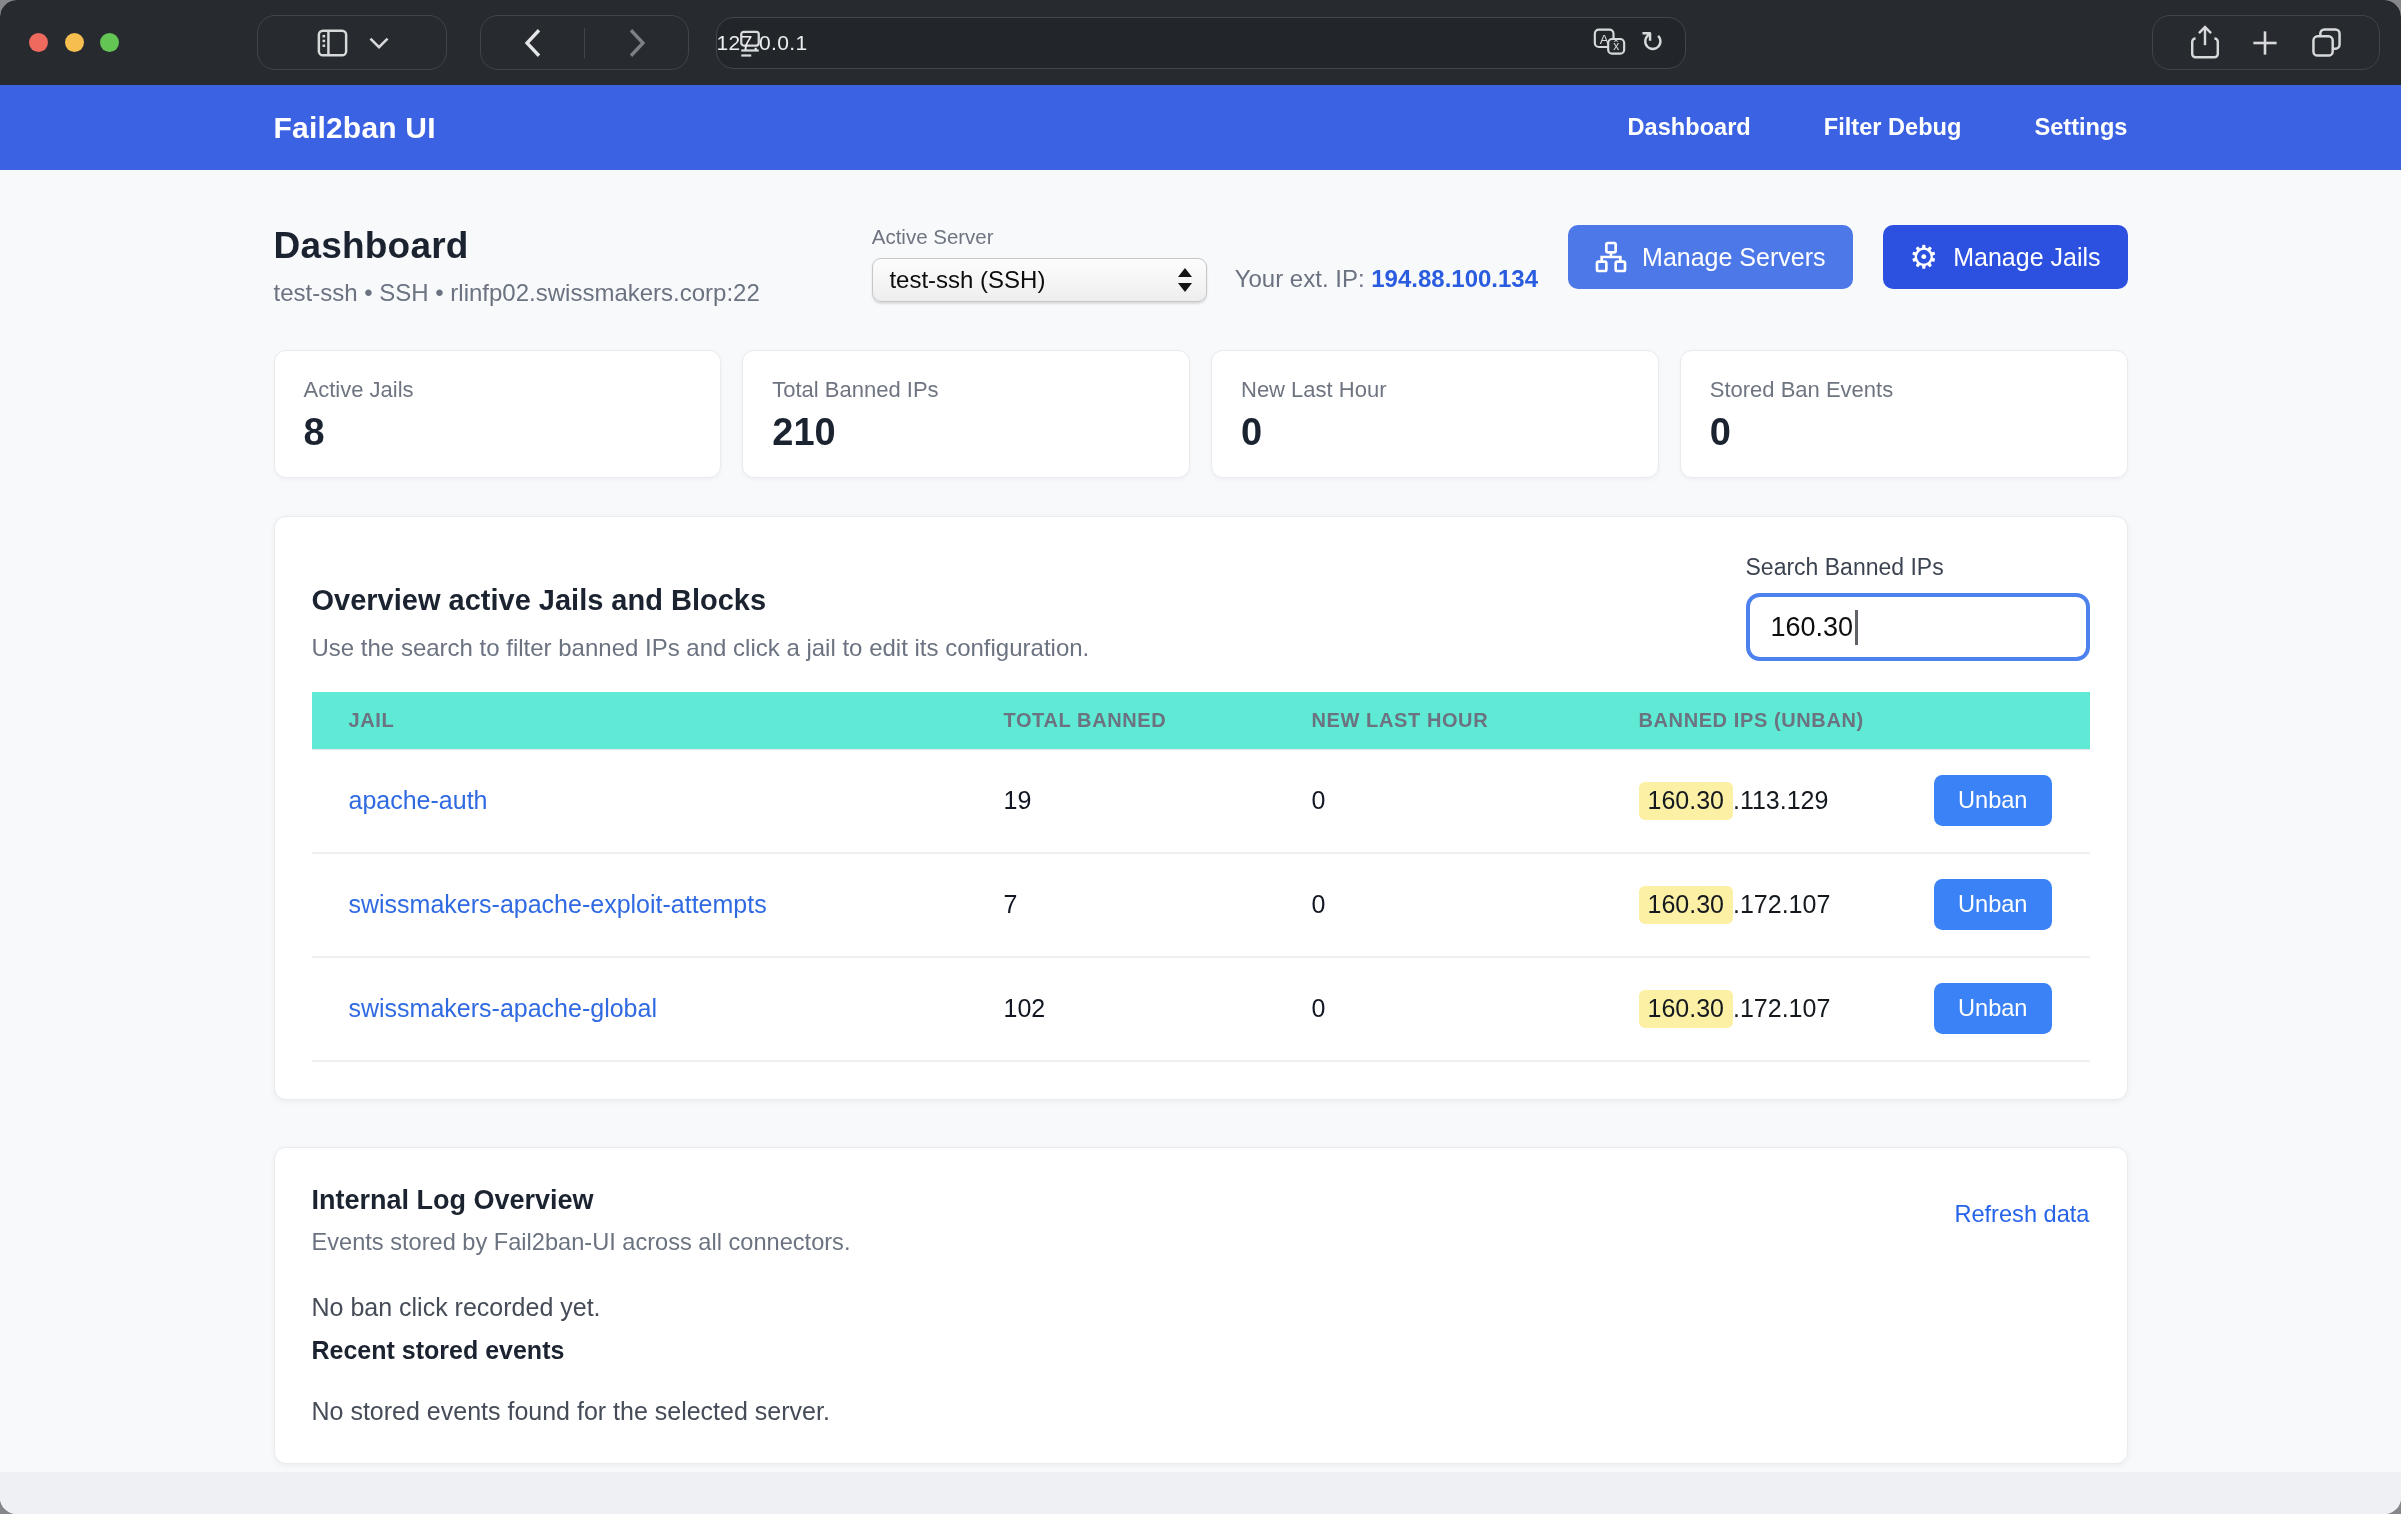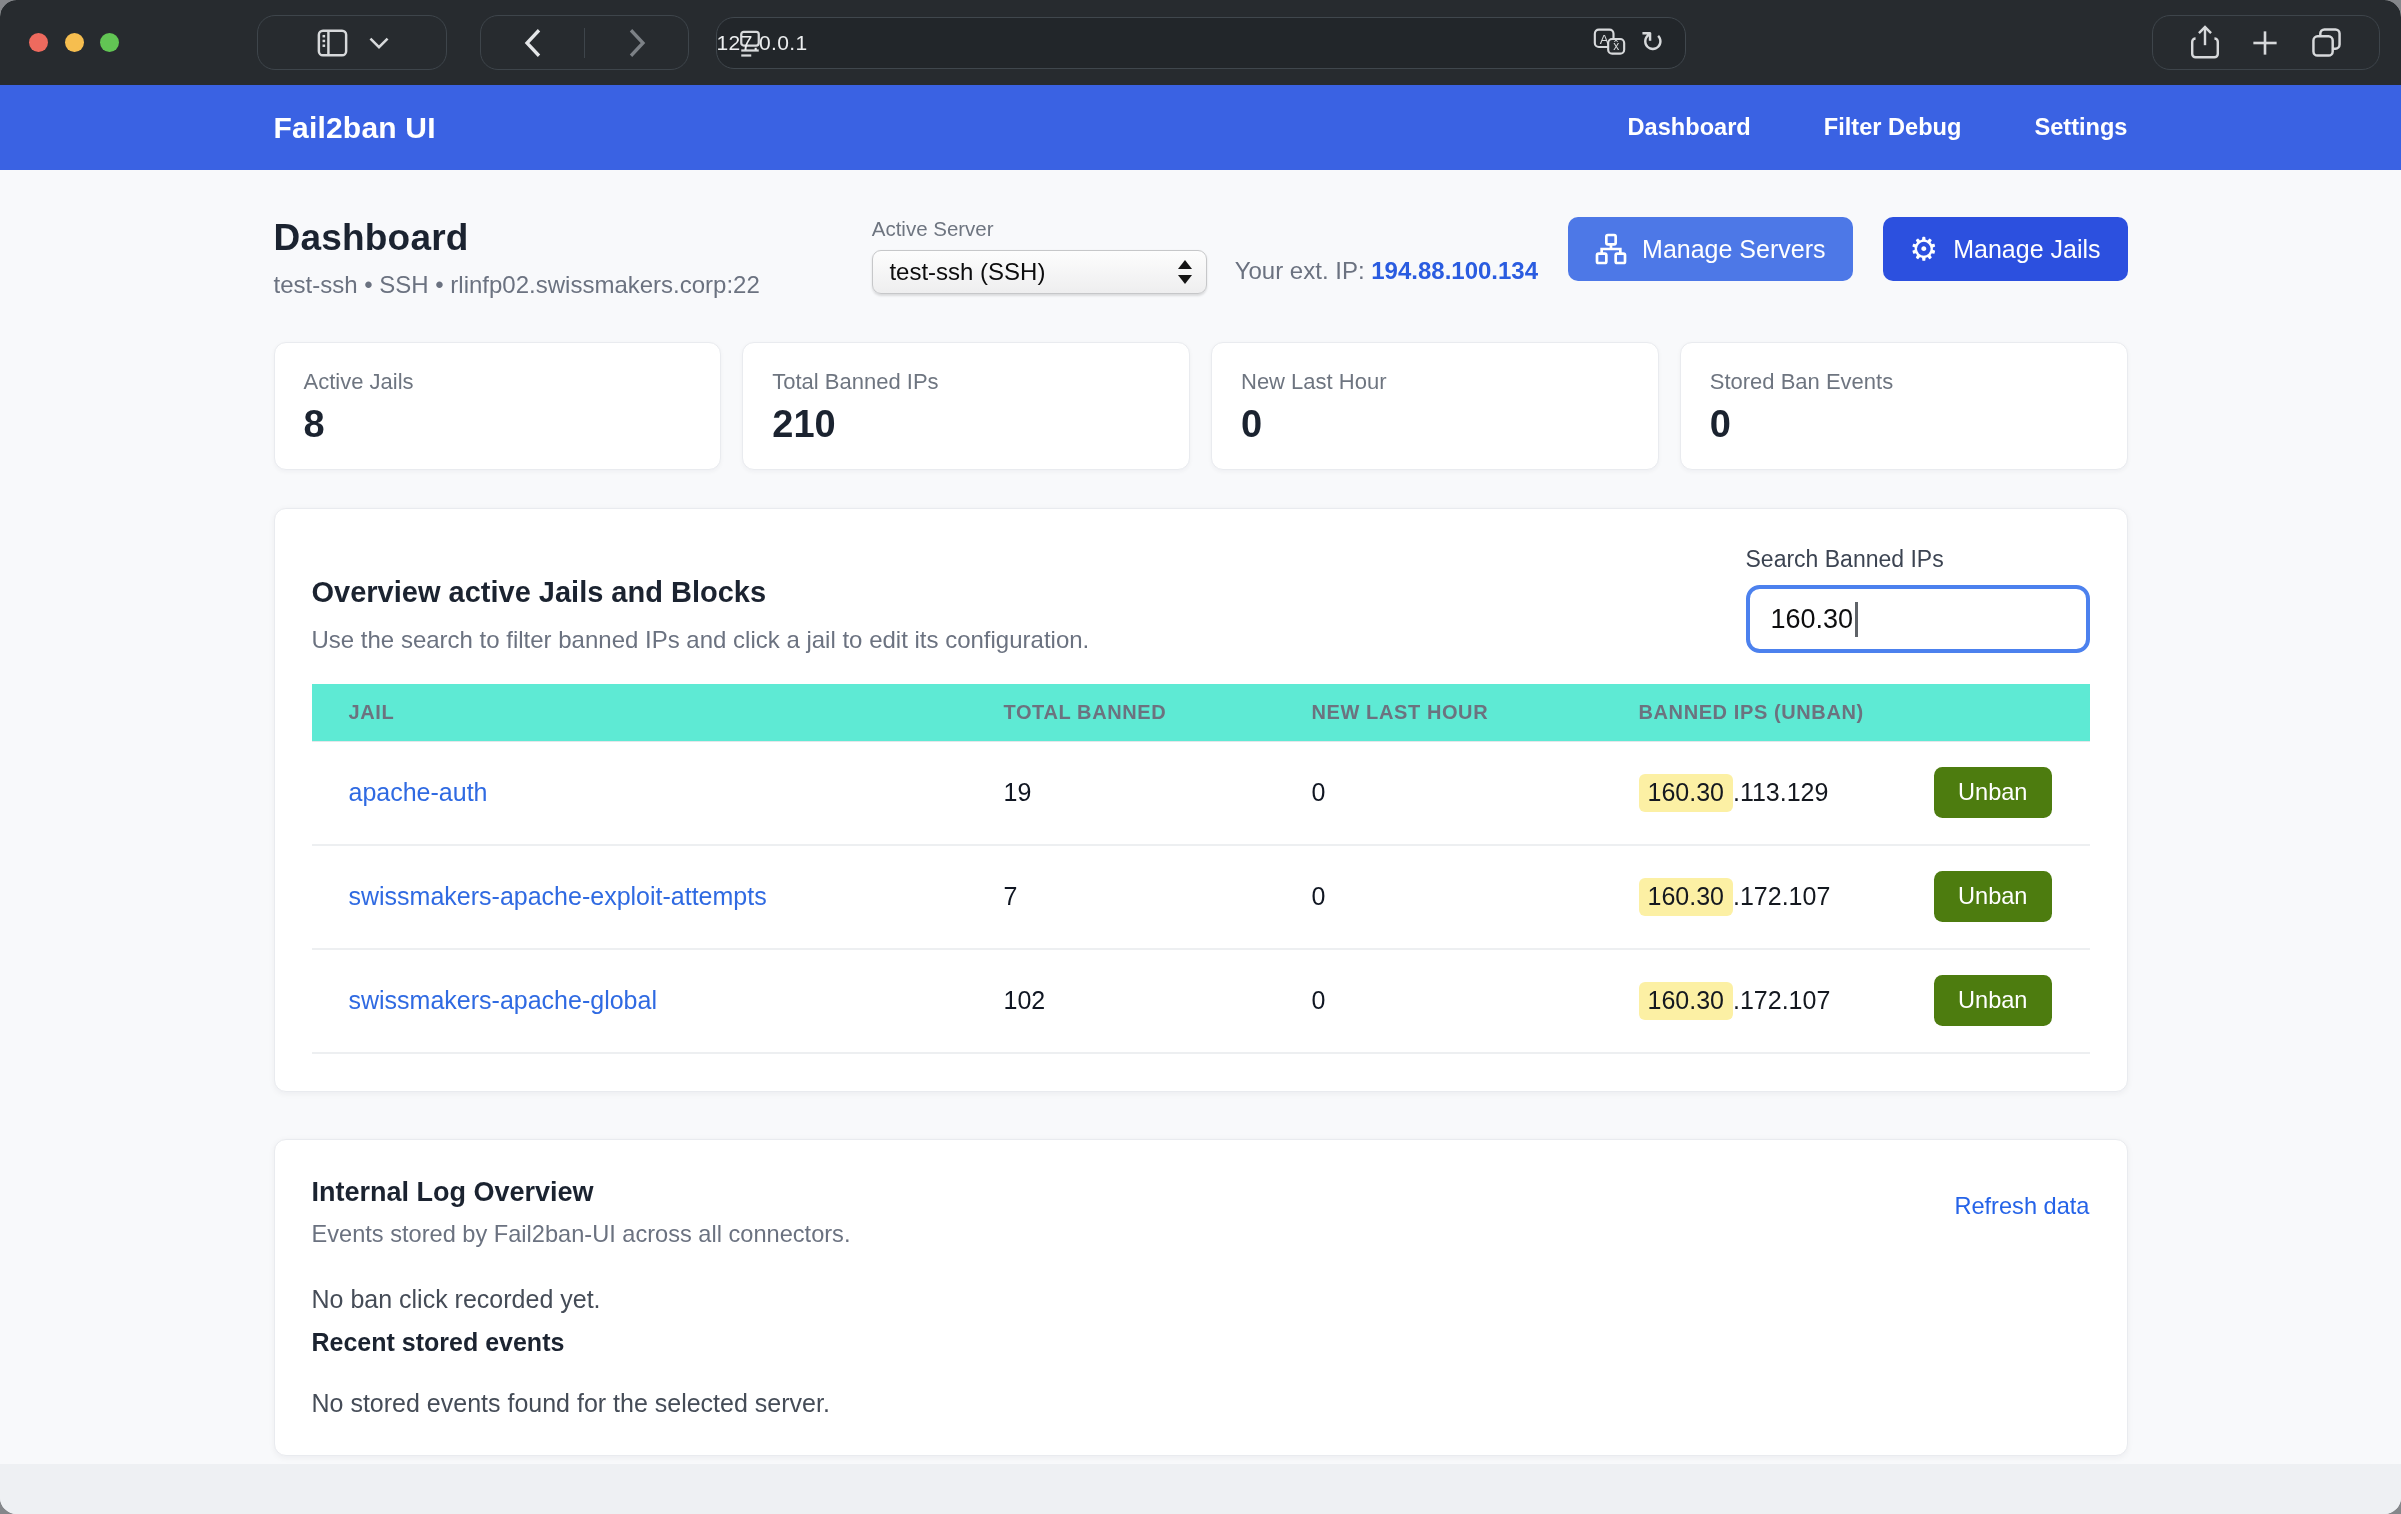--- a/index.html
+++ b/index.html
@@ -46,21 +46,21 @@
     position: absolute; left: 0; right: 0; 
     font-size: 21px; color: #eceeef; letter-spacing: 0.4px;
   }
   .urlbar .right-icons { margin-left: auto; display: flex; align-items: center; gap: 13.7px; z-index: 1; }
   .reload-glyph { font-size: 29px; color: #d7d9db; line-height: 1; }
   .right-group { margin-left: auto; margin-right: 21px; width: 228px; gap: 29px; }
   .icon-svg { display: block; }
 
   
   .navbar { height: 85px; flex: 0 0 85px; background: #3a62e3; display: flex; align-items: center; }
-  .container { width: 1854px; margin: 0 auto; }
+  .container { width: 1854px; margin: 8px auto; }
   .nav-inner { display: flex; align-items: center; }
   .brand { color: #ffffff; font-size: 30px; font-weight: bold; letter-spacing: 0.2px; }
   .nav-links { margin-left: auto; display: flex; gap: 73px; }
   .nav-links span { color: #ffffff; font-size: 23.6px; font-weight: 600; cursor: pointer; }
 
   
   .page { flex: 1 1 auto; background: #f8f9fb; padding-top: 47px; }
 
   .header-row { display: flex; align-items: flex-start; }
   .page-title { font-size: 37px; font-weight: bold; color: #1b2330; letter-spacing: 0.2px; }
@@ -132,21 +132,21 @@
     font-size: 20px; font-weight: 600; color: #6c727f;
     text-transform: uppercase; letter-spacing: 0.6px;
   }
   .t-head > div:first-child, .t-row > div:first-child { padding-left: 37px; }
   .t-row { height: 104px; border-bottom: 2.3px solid #edeff1; font-size: 25px; color: #101622; }
   .jail-link { color: #2f6ae2; cursor: pointer; }
   .ip-cell { display: flex; align-items: center; padding-right: 38px; }
   .ip-badge { background: #fcf0a4; border-radius: 6px; padding: 4.6px 9px; color: #14181f; }
   .ip-rest { color: #14181f; }
   .btn-unban {
-    margin-left: auto; background: #4d7c0f; color: #ffffff;
+    margin-left: auto; background: #3b82f6; color: #ffffff;
     border: none; border-radius: 8.4px; padding: 12px 24px;
     font-size: 23.6px; font-family: inherit; cursor: pointer;
   }
 
   
   .log-card { margin-top: 47px; }
   .log-head { display: flex; align-items: flex-start; }
   .log-title { font-size: 27px; font-weight: bold; color: #1b2330; }
   .log-sub { font-size: 23.6px; color: #6b7280; margin-top: 13.7px; }
   .refresh-link { margin-left: auto; margin-top: 16.7px; font-size: 23.6px; color: #2563e8; cursor: pointer; }

